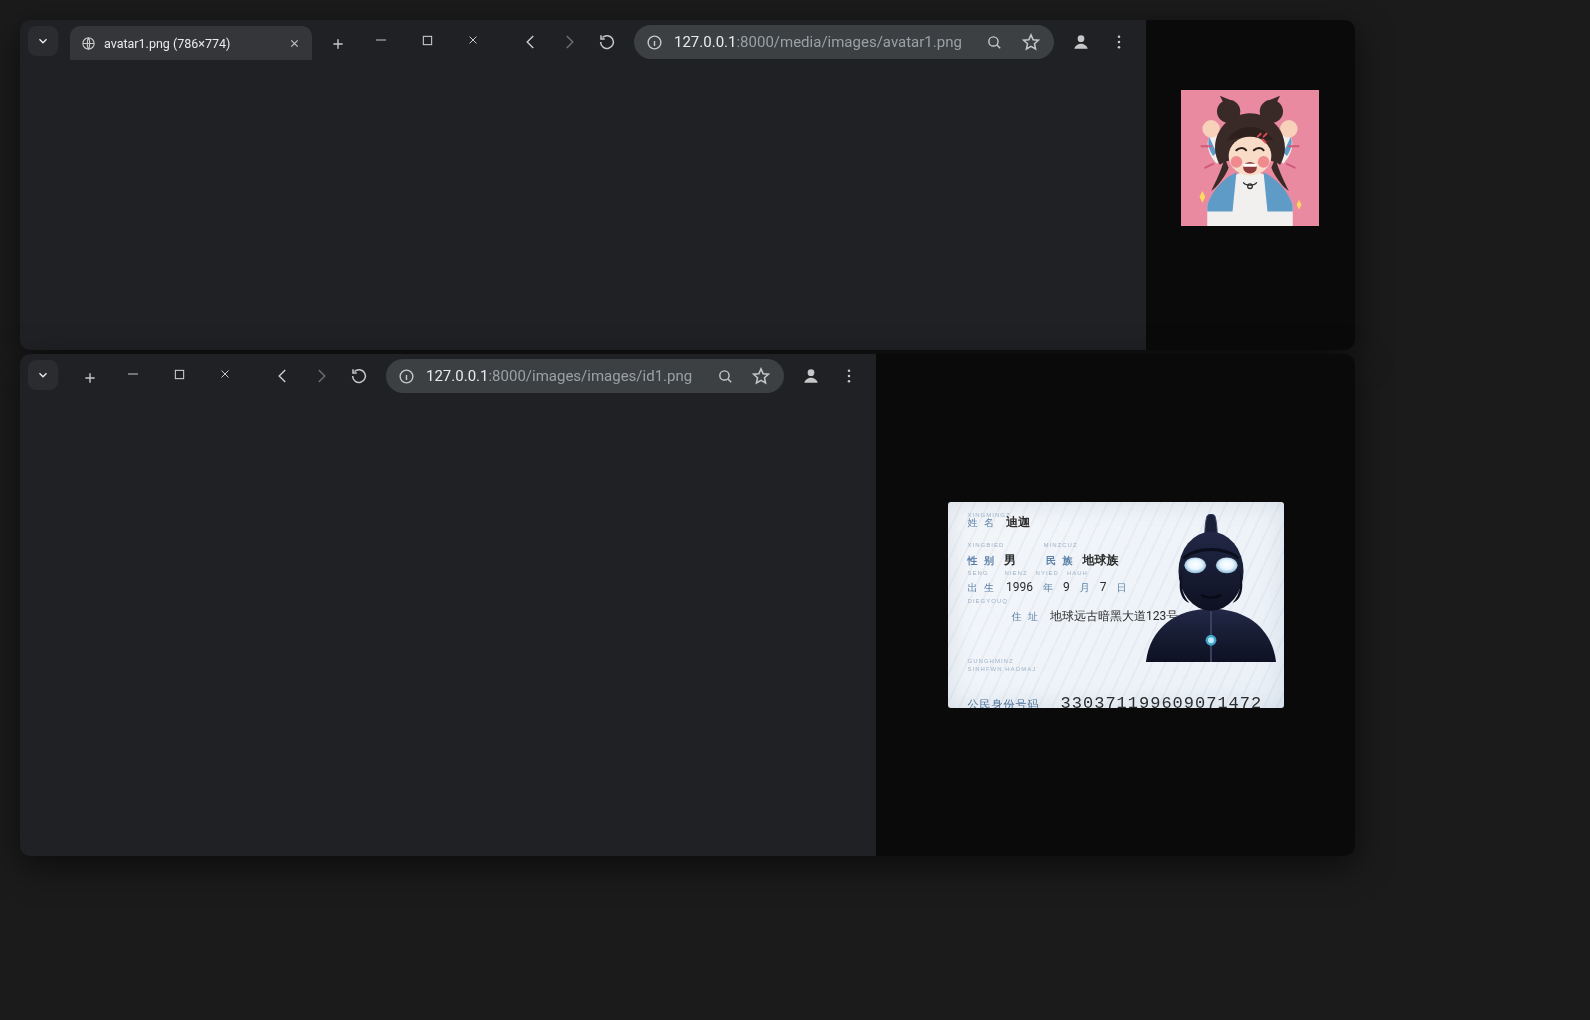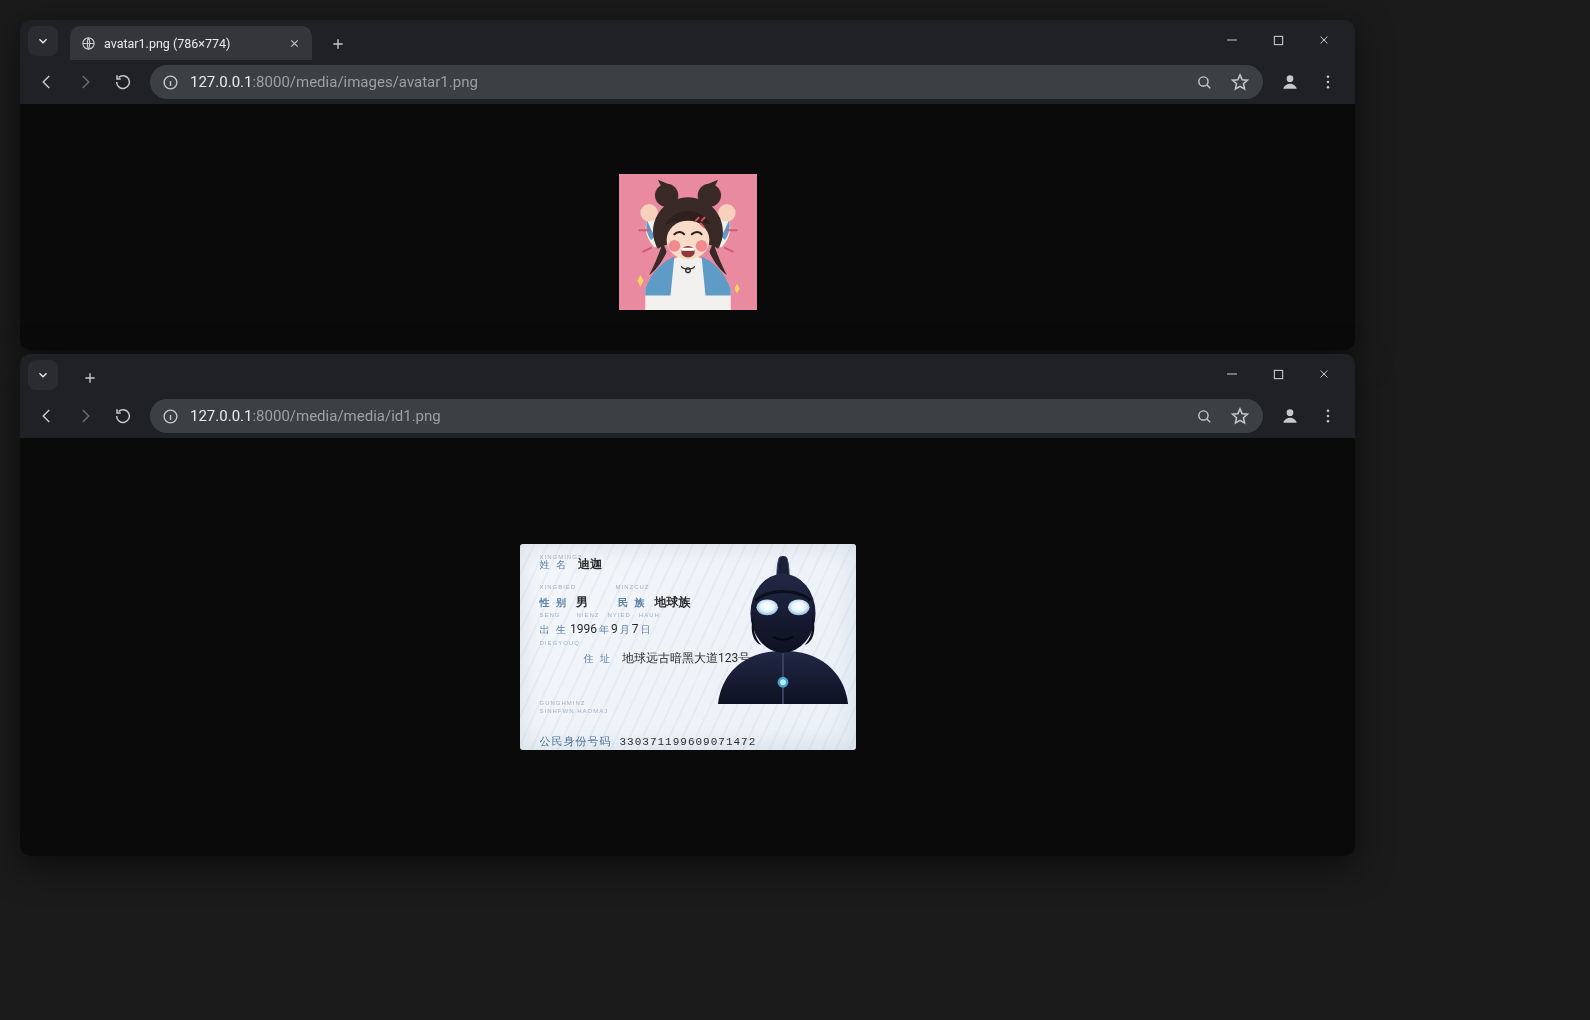--- a/index.html
+++ b/index.html
@@ -20,21 +20,21 @@
     background:var(--bg-desktop);
     overflow:hidden;
     position:relative;
   }
   .win{
     position:absolute;left:20px;width:1335px;
     background:var(--win-frame);
     border-radius:10px;
     overflow:hidden;
     box-shadow:0 10px 35px rgba(0,0,0,.55);
-    display:flex;flex-direction:column;
+    display:flex;flex-direction:row;
   }
   
   .tabstrip{height:40px;display:flex;align-items:flex-end;padding:0 8px;gap:6px;color:var(--text);}
   .tablist-btn{
     width:30px;height:30px;border-radius:8px;background:#2b2c2f;
     display:flex;align-items:center;justify-content:center;
     margin-bottom:4px;margin-right:6px;cursor:pointer;
   }
   .tab{
     height:34px;width:242px;border-radius:10px 10px 0 0;background:var(--tab-active);
@@ -85,21 +85,21 @@
     content:"";position:absolute;inset:0;
     background:
       repeating-linear-gradient(115deg,rgba(150,170,200,.10) 0 2px,transparent 2px 12px);
     pointer-events:none;
   }
   .id-pinyin{color:#9fb2c7;font-size:6px;letter-spacing:1px;font-family:Arial,sans-serif;}
   .id-label{color:#5b80a8;font-size:10px;letter-spacing:2px;}
   .id-value{color:#2b2b2b;font-size:12px;}
   .id-row{position:absolute;display:flex;align-items:baseline;gap:10px;}
   .id-num-label{color:#4c7299;font-size:11px;letter-spacing:1px;}
-  .id-num{color:#2b2b2b;font-size:11px;font-family:"Courier New",monospace;letter-spacing:1px;margin-top:16px;}
+  .id-num{color:#2b2b2b;font-size:17px;font-family:"Courier New",monospace;letter-spacing:1px;margin-top:16px;}
   .id-photo{position:absolute;right:4px;top:12px;width:138px;height:148px;}
 
   svg{display:block;}
 </style>
 </head>
 <body>
 
 <div class="win" style="top:20px;height:330px;">
   <div class="tabstrip">
     <div class="tablist-btn">
@@ -298,21 +298,21 @@
         </svg>
     </div>
     <div class="omnibox">
       <span class="site-icon">
         <svg width="17" height="17" viewBox="0 0 24 24" fill="none" stroke="currentColor" stroke-width="2">
             <circle cx="12" cy="12" r="9"></circle>
             <path d="M12 8h.01M11 11h1v5h1"></path>
           </svg>
       </span>
       <span class="url">
-        <span>127.0.0.1</span><span class="muted">:8000</span><span class="muted">/media/media/id1.png</span>
+        <span>127.0.0.1</span><span class="muted">:8000</span><span class="muted">/images/images/id1.png</span>
       </span>
       <span class="spacer"></span>
       <span class="right">
         <span class="icbtn">
           <svg width="17" height="17" viewBox="0 0 24 24" fill="none" stroke="currentColor" stroke-width="2">
               <circle cx="10.5" cy="10.5" r="6.5"></circle>
               <path d="M20 20l-4.5-4.5"></path>
             </svg>
         </span>
         <span class="icbtn">
@@ -350,39 +350,39 @@
       <span class="id-pinyin" style="position:absolute;left:96px;top:40px;">MINZCUZ</span>
       <div class="id-row" style="left:20px;top:50px;gap:8px;font-weight:bold;">
         <span class="id-label">性 别</span>
         <span class="id-value">男</span>
         <span style="width:14px;"></span>
         <span class="id-label">民 族</span>
         <span class="id-value">地球族</span>
       </div>
 
       <span class="id-pinyin" style="position:absolute;left:20px;top:68px;white-space:pre;">SENG      NIENZ   NYIED   HAUH</span>
-      <div class="id-row" style="left:20px;top:78px;gap:2px;">
+      <div class="id-row" style="left:20px;top:78px;gap:10px;">
         <span class="id-label">出 生</span>
         <span class="id-value">1996</span>
         <span class="id-label" style="letter-spacing:0;">年</span>
         <span class="id-value">9</span>
         <span class="id-label" style="letter-spacing:0;">月</span>
         <span class="id-value">7</span>
         <span class="id-label" style="letter-spacing:0;">日</span>
       </div>
 
       <span class="id-pinyin" style="position:absolute;left:20px;top:96px;">DIEGYOUQ</span>
       <div class="id-row" style="left:16px;top:106px;margin-left:48px;">
         <span class="id-label">住 址</span>
         <span class="id-value">地球远古暗黑大道123号</span>
       </div>
 
       <span class="id-pinyin" style="position:absolute;left:20px;top:156px;">GUNGHMINZ</span>
       <span class="id-pinyin" style="position:absolute;left:20px;top:164px;">SINHFWN HAOMAJ</span>
-      <div class="id-row" style="left:20px;top:176px;gap:8px;justify-content:space-between;">
+      <div class="id-row" style="left:20px;top:176px;gap:21px;justify-content:space-between;">
         <span class="id-num-label">公民身份号码</span>
         <span class="id-num">330371199609071472</span>
       </div>
 
       <div class="id-photo">
         <svg viewBox="0 0 140 150" width="138" height="148">
           <defs>
             <radialGradient id="eye" cx="50%" cy="45%" r="55%">
               <stop offset="0%" stop-color="#ffffff"></stop>
               <stop offset="55%" stop-color="#e8f6ff"></stop>

